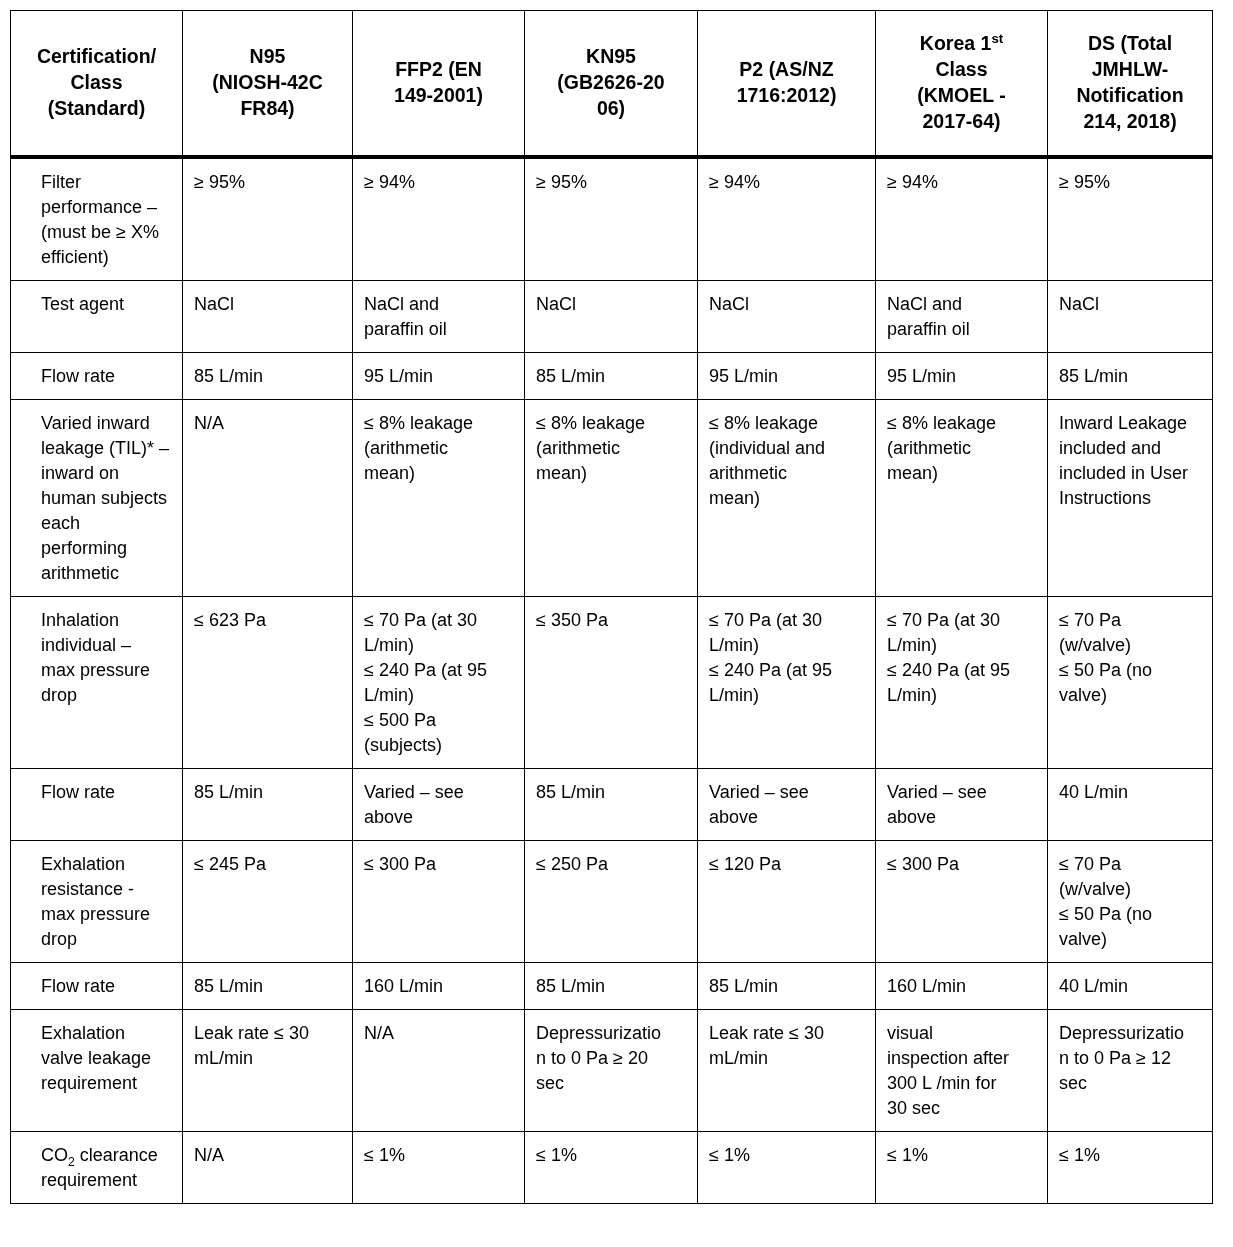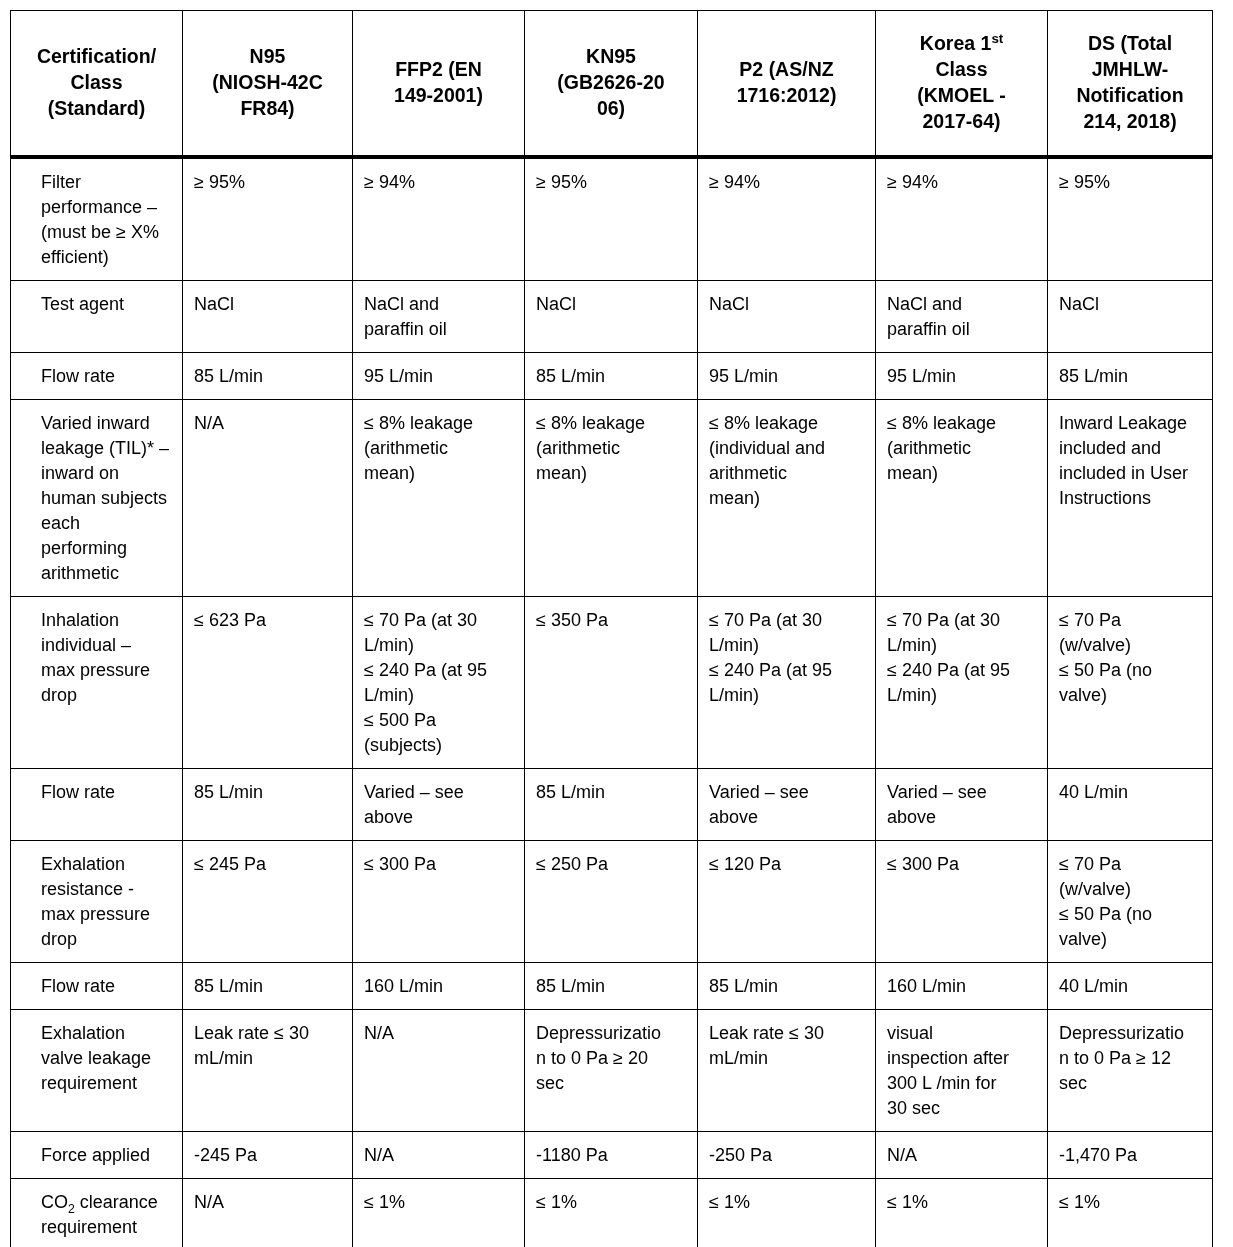--- a/index.html
+++ b/index.html
@@ -380,43 +380,20 @@
             <span class="cellline">30 sec</span>
           </td>
           <td>
             <span class="cellline">Depressurizatio</span>
             <span class="cellline">n to 0 Pa ≥ 12</span>
             <span class="cellline">sec</span>
           </td>
         </tr>
         <tr>
           <td class="rowlabel">
-            <span class="cellline">Force applied</span>
-          </td>
-          <td>
-            <span class="cellline">-245 Pa</span>
-          </td>
-          <td>
-            <span class="cellline">N/A</span>
-          </td>
-          <td>
-            <span class="cellline">-1180 Pa</span>
-          </td>
-          <td>
-            <span class="cellline">-250 Pa</span>
-          </td>
-          <td>
-            <span class="cellline">N/A</span>
-          </td>
-          <td>
-            <span class="cellline">-1,470 Pa</span>
-          </td>
-        </tr>
-        <tr>
-          <td class="rowlabel">
             <span class="cellline"><span>CO</span><sub>2</sub><span> clearance</span></span>
             <span class="cellline">requirement</span>
           </td>
           <td>
             <span class="cellline">N/A</span>
           </td>
           <td>
             <span class="cellline">≤ 1%</span>
           </td>
           <td>

